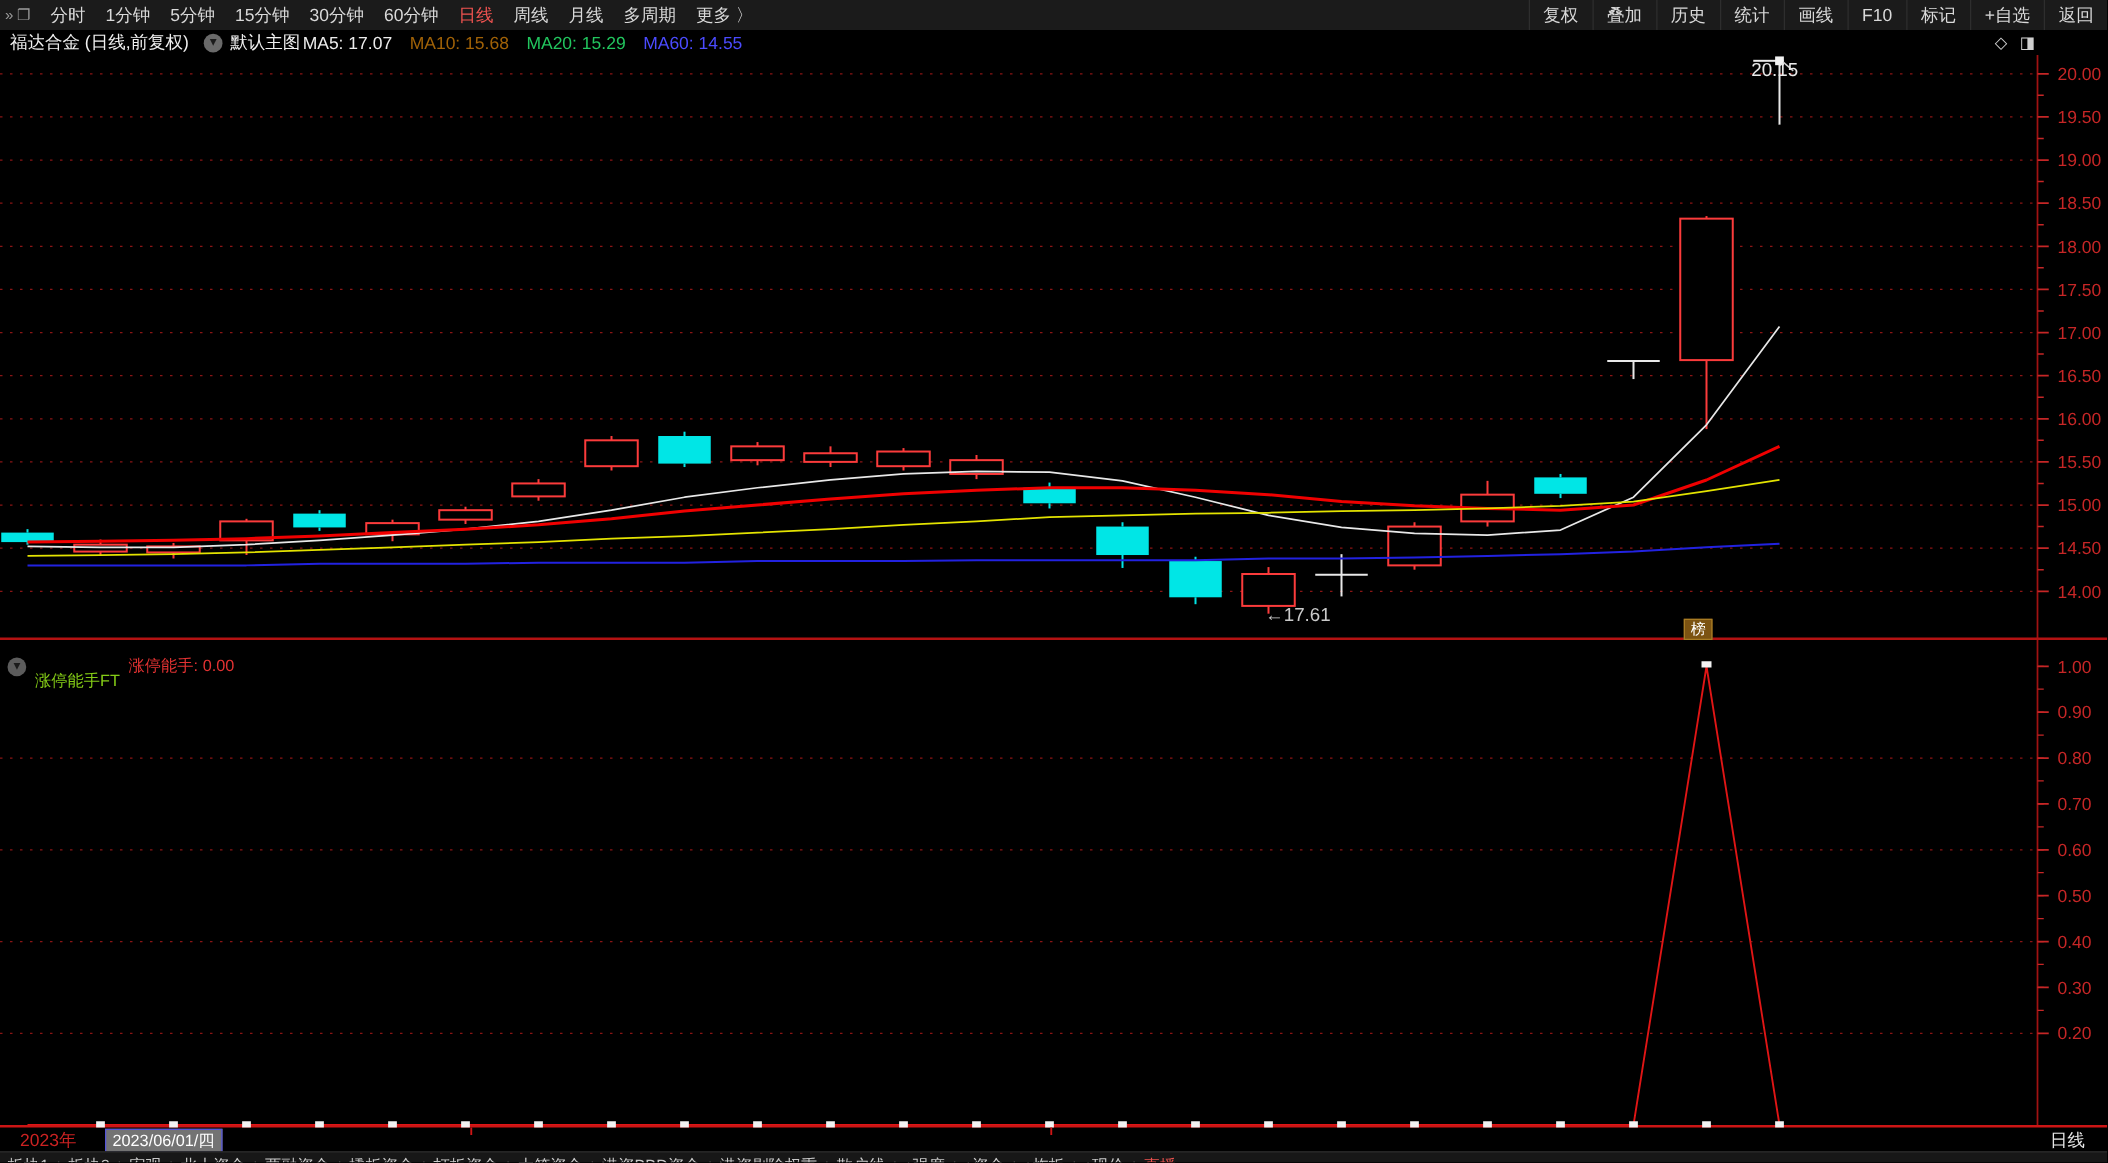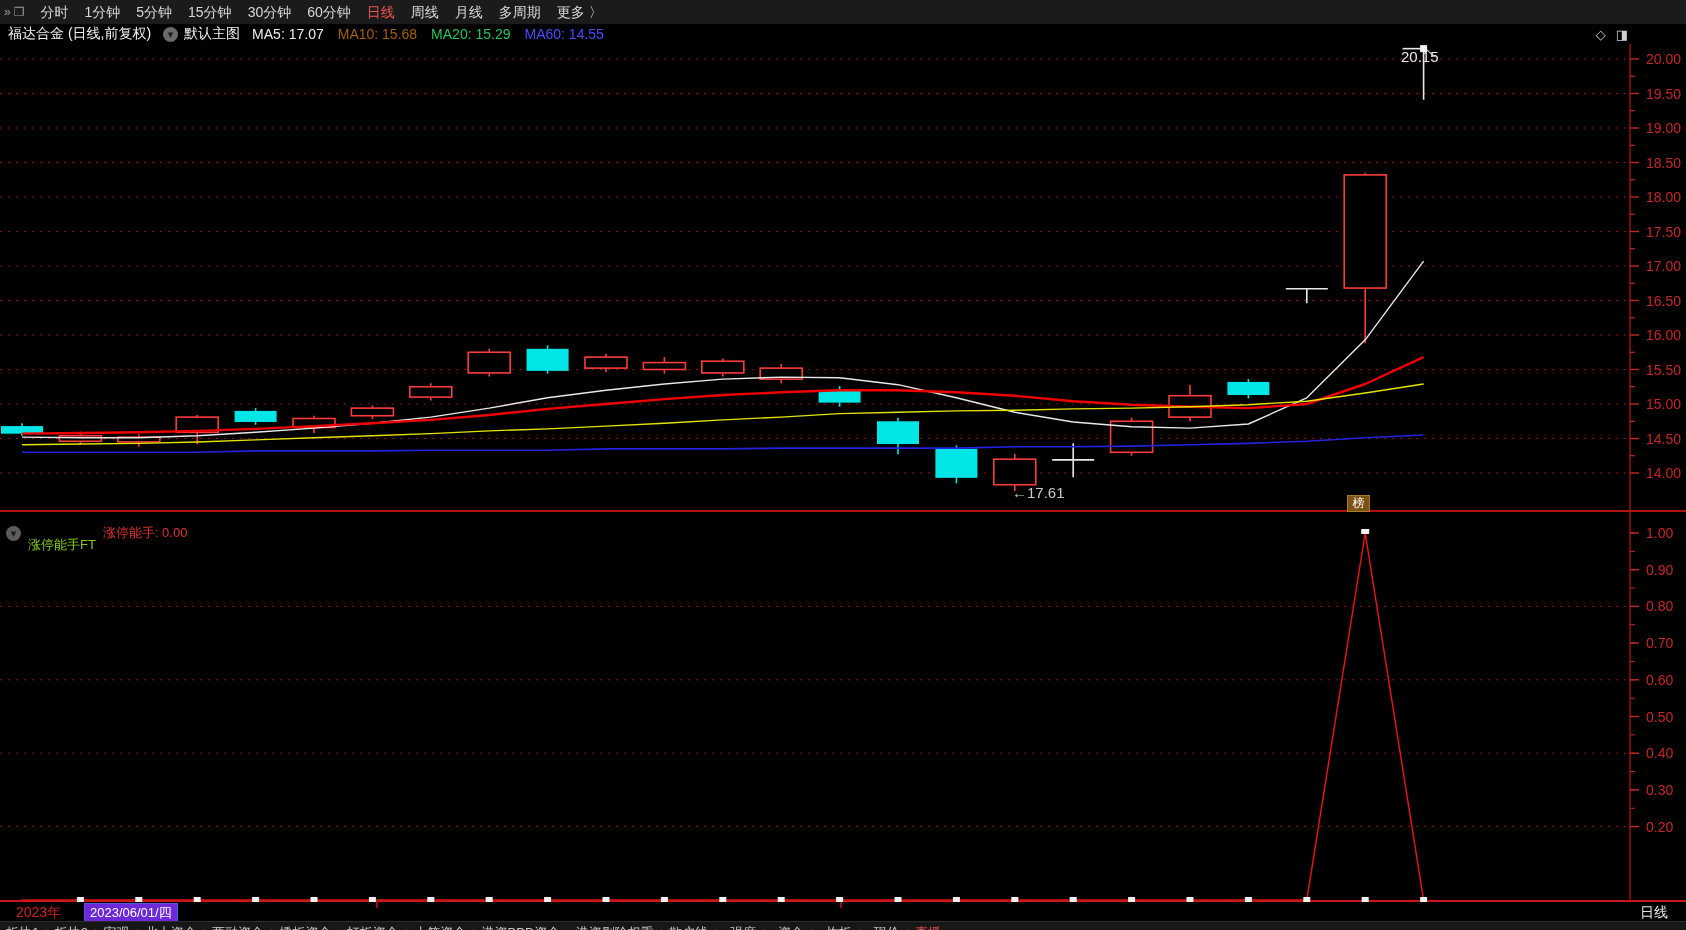--- a/index.html
+++ b/index.html
@@ -13,37 +13,37 @@
   .menu-left .menu-item{padding:0 8px;line-height:24px;cursor:default;}
   .menu-left .menu-item.active{color:#ef5350;}
   .menu-right{margin-left:auto;display:flex;align-items:center;}
   .menu-right .menu-item{padding:0 11px;line-height:24px;border-left:1px solid #2e2e2e;}
   
   .titlebar{position:absolute;left:0;top:24px;width:1686px;height:20px;display:flex;align-items:center;
             z-index:5;font-size:14px;color:#f0f0f0;background:transparent;}
   .titlebar .stock{padding:0 6px 0 8px;}
   .chev-circle{width:15px;height:15px;border-radius:50%;background:#6a6a6a;color:#1b1b1b;
                display:inline-flex;align-items:center;justify-content:center;font-size:11px;line-height:1;margin:0 6px;}
-  .viewlabel{margin-right:12px;}
+  .viewlabel{margin-right:2px;}
   .ma-legend{display:flex;gap:14px;}
   .tb-icons{margin-left:auto;display:flex;gap:10px;padding-right:58px;color:#cfcfcf;font-size:13px;}
   
   svg.chart{position:absolute;left:0;top:0;z-index:1;}
   
   .overlay{position:absolute;z-index:4;white-space:nowrap;}
   .high-label{left:1401px;top:48px;color:#e9e9e9;font-size:15px;}
   .low-label{left:1012px;top:484px;color:#c9c9c9;font-size:15px;}
   .badge{left:1347px;top:495px;width:21px;height:15px;background:#7c5312;border:1px solid #a87c24;
          color:#fff;font-size:12px;line-height:15px;text-align:center;}
   .subhead{left:6px;top:512px;display:flex;align-items:center;gap:7px;font-size:13px;}
   .subhead .chev-circle{margin:0;background:#5c5c5c;}
   .subhead .sub-title{color:#84cc16;margin-top:24px;}
   .subhead .sub-value{color:#e23232;}
   .year-label{left:16px;top:904px;color:#cc2222;font-size:14px;}
-  .date-box{left:84px;top:903px;height:17px;padding:0 5px;background:#6d28d9;border:1px solid #5555d8;
+  .date-box{left:84px;top:903px;height:17px;padding:0 5px;background:#737373;border:1px solid #5555d8;
             color:#fff;font-size:13px;line-height:17px;}
   .period-label{left:1640px;top:904px;color:#e6e6e6;font-size:14px;}
   
   .bottombar{position:absolute;left:0;top:921px;width:1686px;height:22px;background:#171717;
              border-top:1px solid #2c2c2c;display:flex;align-items:center;z-index:6;
              font-size:13px;color:#c9c9c9;}
   .bottombar .bb-item{padding:0 6px;line-height:20px;}
   .bottombar .bb-sep{color:#4a4a4a;}
   .bottombar .bb-item.hot{color:#ef5350;}
 </style>
@@ -62,20 +62,31 @@
         <span class="menu-item">1分钟</span>
         <span class="menu-item">5分钟</span>
         <span class="menu-item">15分钟</span>
         <span class="menu-item">30分钟</span>
         <span class="menu-item">60分钟</span>
         <span class="menu-item active" style="color: rgb(239, 83, 80);">日线</span>
         <span class="menu-item">周线</span>
         <span class="menu-item">月线</span>
         <span class="menu-item">多周期</span>
         <span class="menu-item">更多 〉</span>
+      </div>
+    <div class="menu-right">
+        <span class="menu-item">复权</span>
+        <span class="menu-item">叠加</span>
+        <span class="menu-item">历史</span>
+        <span class="menu-item">统计</span>
+        <span class="menu-item">画线</span>
+        <span class="menu-item">F10</span>
+        <span class="menu-item">标记</span>
+        <span class="menu-item">+自选</span>
+        <span class="menu-item">返回</span>
       </div>
   </div>
 
   <div class="titlebar">
     <span class="stock">福达合金 (日线,前复权)</span>
     <span class="chev-circle">▾</span>
     <span class="viewlabel">默认主图</span>
     <span class="ma-legend">
         <span style="color: rgb(236, 236, 236);">MA5: 17.07</span>
         <span style="color: #a16207;">MA10: 15.68</span>

